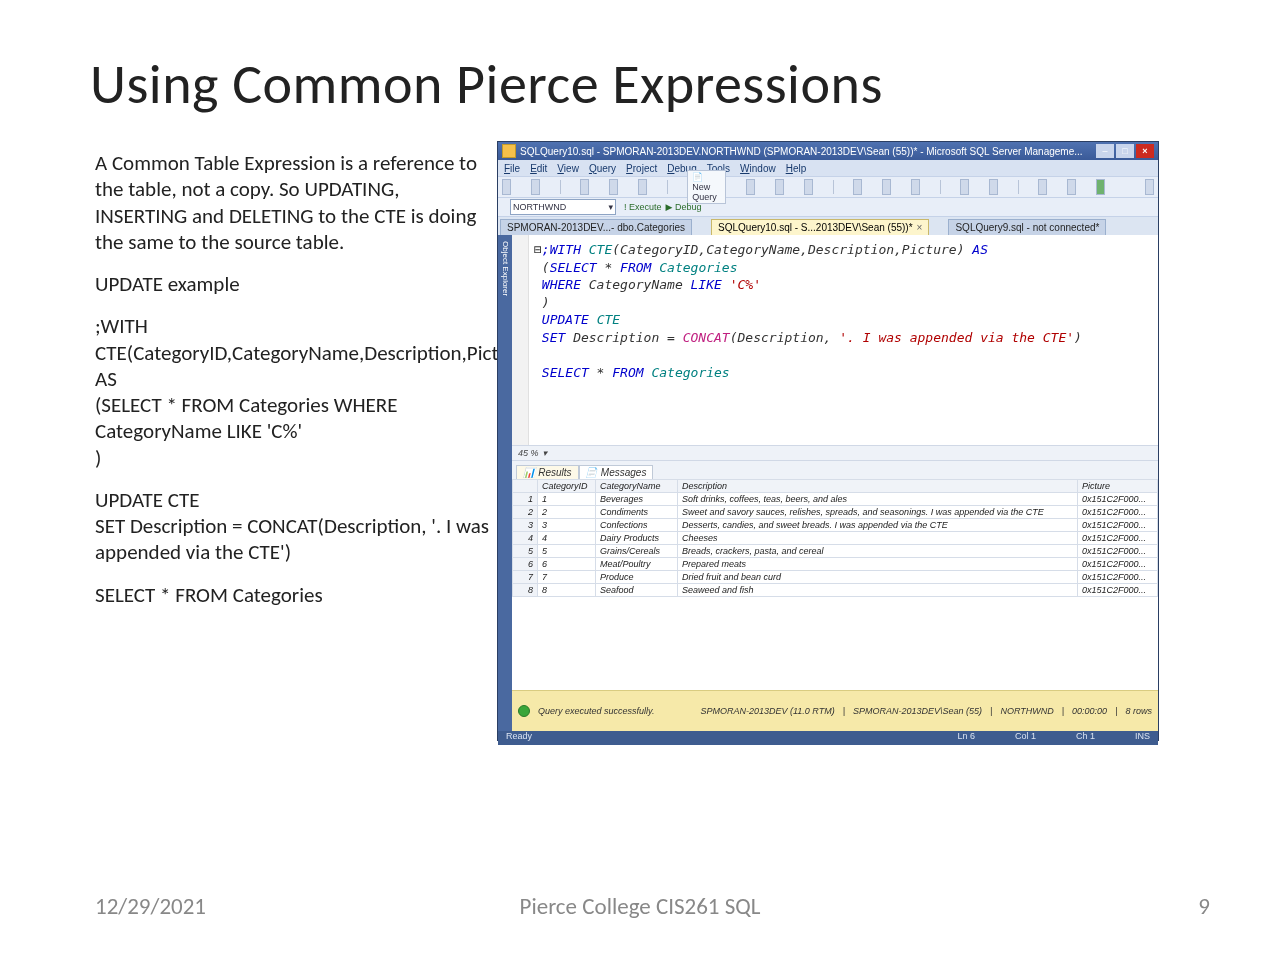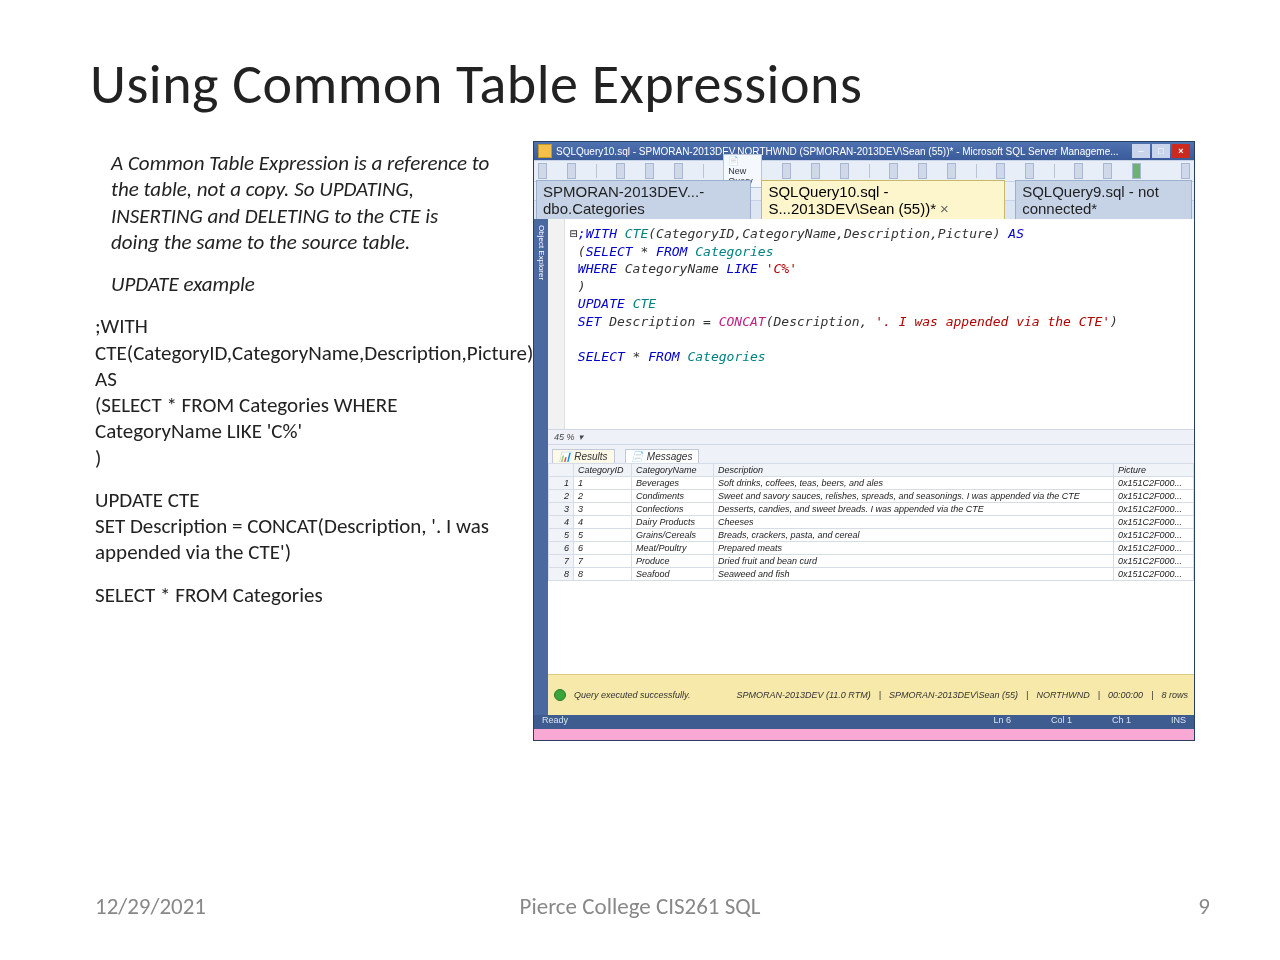--- a/index.html
+++ b/index.html
@@ -30,43 +30,41 @@
   .left-col {
     position: absolute;
     top: 150px;
     left: 95px;
     width: 395px;
   }
   .para {
     font-size: 21px;
     line-height: 1.25;
     color: #222;
-    margin: 0 0 16px 16px;
-    font-style: italic;
+    margin: 0 0 16px 0;
   }
   .code-block {
     font-size: 21px;
     line-height: 1.25;
     color: #222;
     font-family: "Calibri", "Segoe UI", Arial, sans-serif;
     white-space: pre-wrap;
     margin: 0 0 16px 0;
   }
   
   .shot {
     position: absolute;
     top: 142px;
     left: 498px;
     width: 660px;
     height: 598px;
-    background: #f9a8d4;
+    background: #e5e5e5;
     font-family: "Segoe UI", Tahoma, sans-serif;
     font-size: 10px;
     box-shadow: 0 0 0 1px #2a3e63;
-    margin-left: 36px;
   }
   .win-title {
     height: 18px;
     background: linear-gradient(#4f72b1, #3a5a98);
     color: #fff;
     display: flex;
     align-items: center;
     padding: 0 4px;
     font-size: 10px;
   }
@@ -155,23 +153,23 @@
     background: #fff;
     display: flex;
     flex-direction: column;
     font-style: italic;
   }
   .doc-tabs {
     height: 18px;
     background: #dce5f2;
     display: flex;
     align-items: flex-end;
-    gap: 10px;
+    gap: 19px;
     padding: 0 2px;
-    font-size: 15px;
+    font-size: 10px;
   }
   .doc-tab {
     padding: 2px 6px;
     background: #c6d3e7;
     border: 1px solid #9bb0ce;
     border-bottom: none;
     color: #284;
     color: #1f1f1f;
   }
   .doc-tab.active {
@@ -211,21 +209,21 @@
     color: #444;
     display: flex;
     align-items: center;
     padding: 0 6px;
     border-bottom: 1px solid #d0d8e6;
   }
   .result-tabs {
     height: 18px;
     display: flex;
     align-items: flex-end;
-    gap: 10px;
+    gap: 0;
     padding: 0 4px;
     font-size: 10px;
     background: #eef2f8;
   }
   .result-tab {
     padding: 1px 6px;
     background: #fff;
     border: 1px solid #c0cad8;
     border-bottom: none;
   }
@@ -293,21 +291,21 @@
     color: #888;
   }
   .footer-left { left: 95px; }
   .footer-center { left: 50%; transform: translateX(-50%); }
   .footer-right { right: 70px; }
 </style>
 </head>
 <body>
 
 <div class="slide">
-  <div class="title">Using Common Table Expressions</div>
+  <div class="title">Using Common Pierce Expressions</div>
 
   <div class="left-col">
     <p class="para">A Common Table Expression is a reference to the table, not a copy. So UPDATING, INSERTING and DELETING to the CTE is doing the same to the source table.</p>
     <p class="para">UPDATE example</p>
     <div class="code-block">;WITH CTE(CategoryID,CategoryName,Description,Picture) AS
 (SELECT * FROM Categories WHERE CategoryName LIKE 'C%'
 )</div>
     <div class="code-block">UPDATE CTE
 SET Description = CONCAT(Description, '. I was appended via the CTE')</div>
     <div class="code-block">SELECT * FROM Categories</div>
@@ -318,20 +316,31 @@
       <span style="width:12px;height:12px;background:#f5c04a;border:1px solid #c29a2a;margin-right:4px;"></span>
       <span>SQLQuery10.sql - SPMORAN-2013DEV.NORTHWND (SPMORAN-2013DEV\Sean (55))* - Microsoft SQL Server Manageme...</span>
       <span class="spacer"></span>
       <span class="win-btns">
         <span class="win-btn">–</span>
         <span class="win-btn">□</span>
         <span class="win-btn close">×</span>
       </span>
     </div>
 
+    <div class="menu-bar">
+      <span><u>F</u>ile</span>
+      <span><u>E</u>dit</span>
+      <span><u>V</u>iew</span>
+      <span><u>Q</u>uery</span>
+      <span><u>P</u>roject</span>
+      <span><u>D</u>ebug</span>
+      <span><u>T</u>ools</span>
+      <span><u>W</u>indow</span>
+      <span><u>H</u>elp</span>
+    </div>
 
     <div class="toolbar">
       <span class="ico"></span>
       <span class="ico"></span>
       <span class="sep"></span>
       <span class="ico"></span>
       <span class="ico"></span>
       <span class="ico"></span>
       <span class="sep"></span>
       <span class="new-query">📄 <span>New Query</span></span>

